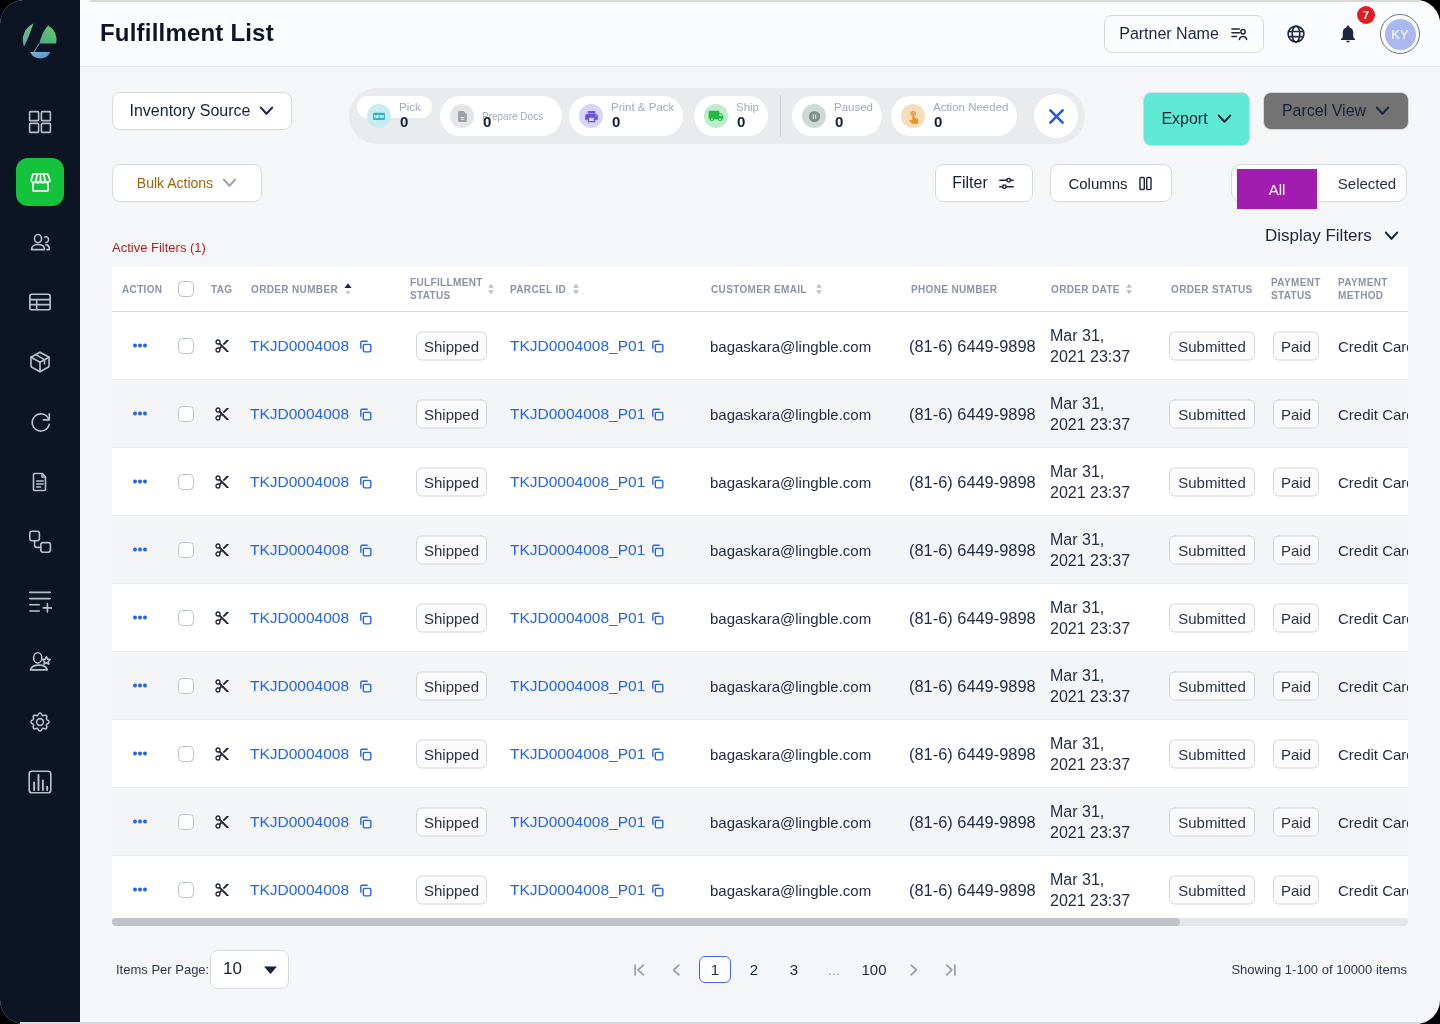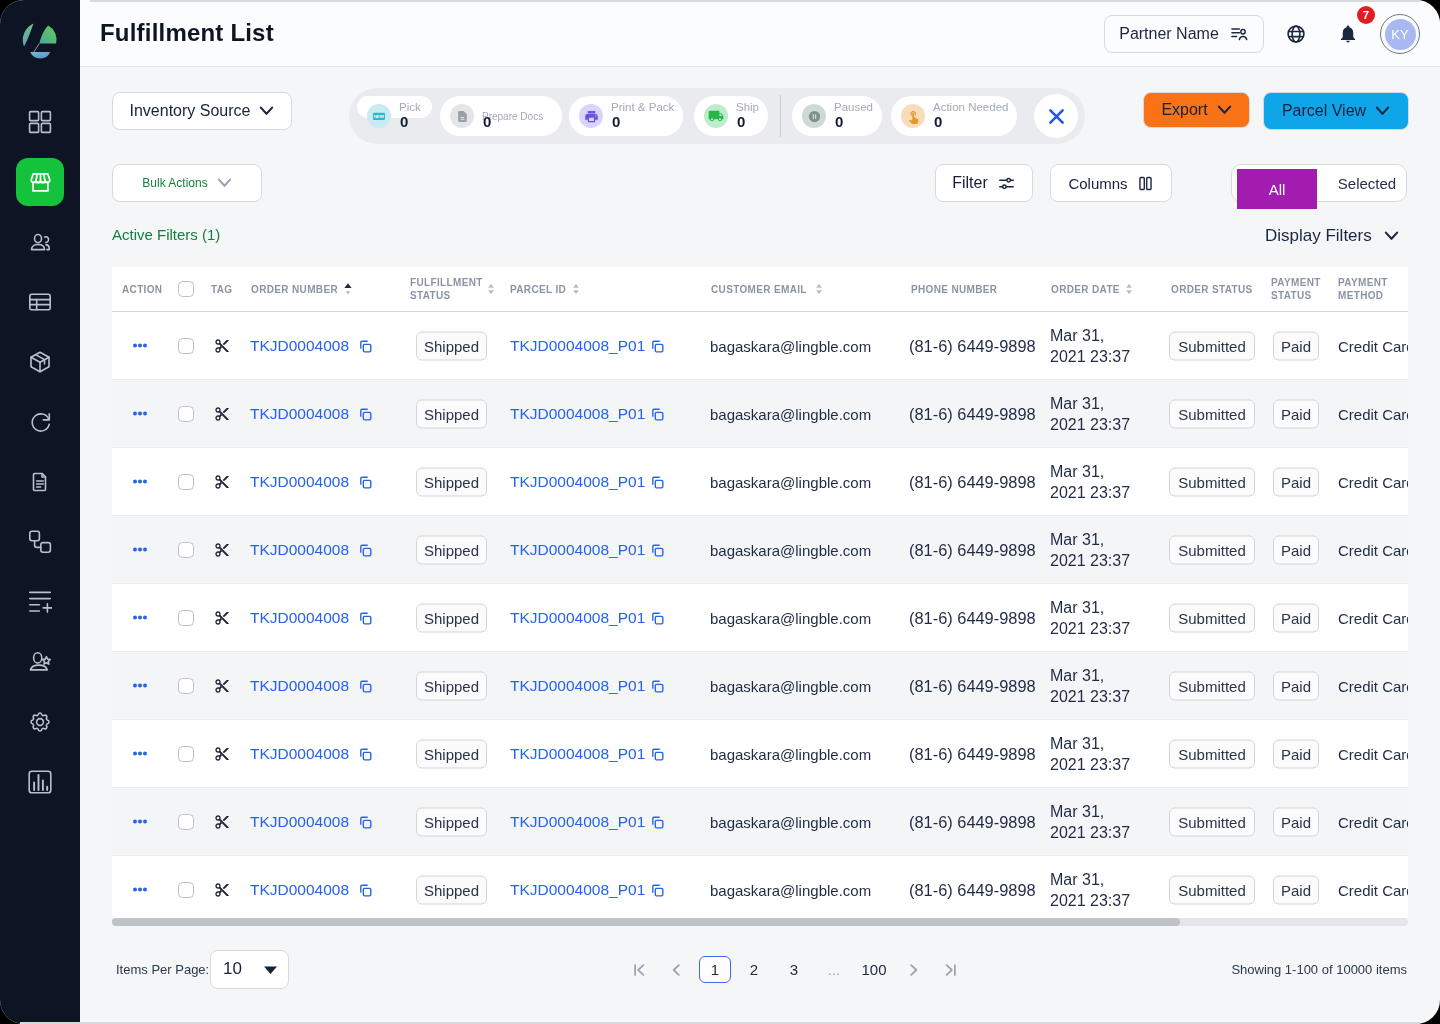--- a/index.html
+++ b/index.html
@@ -209,35 +209,35 @@
 <div style="position:absolute;left:42px;top:5px;font-size:11.5px;color:#a2aab8;white-space:nowrap">Action Needed</div>
 <div style="position:absolute;left:43px;top:17px;font-size:15px;font-weight:bold;color:#131d30">0</div>
 </div>
 <div style="position:absolute;left:431px;top:7px;width:1px;height:42px;background:#c9cdd4"></div>
 <div style="position:absolute;left:685px;top:6px;width:44px;height:44px;border-radius:50%;background:#fff;display:flex;align-items:center;justify-content:center">
         <svg width="21" height="21" viewBox="0 0 24 24" style="fill:none;stroke:#2356e8;stroke-width:3;stroke-linecap:round">
           <path d="M5 5l14 14M19 5L5 19"></path>
         </svg>
       </div>
 </div>
-<div style="position:absolute;left:1143px;top:92px;width:107px;height:36px;background:#f97316;border:1px solid #d6d9df;border-radius:8px;display:flex;align-items:center;justify-content:center;gap:9px;box-sizing:border-box">
+<div style="position:absolute;left:1143px;top:92px;width:107px;height:54px;background:#5eead4;border:1px solid #d6d9df;border-radius:8px;display:flex;align-items:center;justify-content:center;gap:9px;box-sizing:border-box">
       <span style="font-size:16px;color:#16213a">Export</span>
       <svg width="15" height="10" viewBox="0 0 16 11" style="fill:none;stroke:#1c2740;stroke-width:2.3;stroke-linecap:round;stroke-linejoin:round">
         <path d="M1.8 1.8 8 8.6 14.2 1.8"></path>
       </svg>
     </div>
-<div style="position:absolute;left:1263px;top:92px;width:146px;height:38px;background:#0ea5e9;border:1px solid #d6d9df;border-radius:8px;display:flex;align-items:center;justify-content:center;gap:9px;box-sizing:border-box">
+<div style="position:absolute;left:1263px;top:92px;width:146px;height:38px;background:#737373;border:1px solid #d6d9df;border-radius:8px;display:flex;align-items:center;justify-content:center;gap:9px;box-sizing:border-box">
       <span style="font-size:16px;color:#16213a">Parcel View</span>
       <svg width="15" height="10" viewBox="0 0 16 11" style="fill:none;stroke:#1c2740;stroke-width:2.3;stroke-linecap:round;stroke-linejoin:round">
         <path d="M1.8 1.8 8 8.6 14.2 1.8"></path>
       </svg>
     </div>
 
 <div style="position:absolute;left:112px;top:164px;width:150px;height:38px;background:#fff;border:1px solid #d6d9df;border-radius:8px;display:flex;align-items:center;justify-content:center;gap:9px;box-sizing:border-box">
-      <span style="font-size:12px;color:#15803d">Bulk Actions</span>
+      <span style="font-size:14px;color:#a16207">Bulk Actions</span>
       <svg width="15" height="10" viewBox="0 0 16 11" style="fill:none;stroke:#9aa3b2;stroke-width:2.3;stroke-linecap:round;stroke-linejoin:round">
         <path d="M1.8 1.8 8 8.6 14.2 1.8"></path>
       </svg>
     </div>
 <div style="position:absolute;left:935px;top:164px;width:98px;height:38px;background:#fff;border:1px solid #d6d9df;border-radius:8px;display:flex;align-items:center;justify-content:center;gap:9px;box-sizing:border-box">
       <span style="font-size:16px;color:#16213a">Filter</span>
       <svg width="19" height="19" viewBox="0 0 24 24" style="fill:none;stroke:#1c2740;stroke-width:1.9;stroke-linecap:round">
         <path d="M3.5 8h17M3.5 16h17"></path>
         <circle cx="14.7" cy="8" r="2.2" fill="#fff"></circle>
         <circle cx="9.3" cy="16" r="2.2" fill="#fff"></circle>
@@ -248,21 +248,21 @@
       <svg width="17" height="17" viewBox="0 0 24 24" style="fill:none;stroke:#1c2740;stroke-width:2">
         <rect x="4.2" y="3.5" width="6.1" height="17" rx="1.6"></rect>
         <rect x="13.7" y="3.5" width="6.1" height="17" rx="1.6"></rect>
       </svg>
     </div>
 <div style="position:absolute;left:1231px;top:164px;width:176px;height:38px;background:#fff;border:1px solid #d6d9df;border-radius:10px;box-sizing:border-box">
 <div style="position:absolute;left:5px;top:4px;width:80px;height:40px;background:#a21caf;border-radius:0;color:#fff;font-size:15px;display:flex;align-items:center;justify-content:center">All</div>
 <div style="position:absolute;left:96px;top:0;width:78px;height:36px;color:#25304a;font-size:15px;display:flex;align-items:center;justify-content:center">Selected</div>
 </div>
 
-<div style="position:absolute;left:112px;top:226px;font-size:15px;color:#15803d">Active Filters (1)</div>
+<div style="position:absolute;left:112px;top:240px;font-size:13px;color:#b91c1c">Active Filters (1)</div>
 <div style="position:absolute;left:1265px;top:226px;font-size:17px;color:#1b2742;display:flex;align-items:center;gap:12px">Display Filters <svg width="15" height="10" viewBox="0 0 16 11" style="fill:none;stroke:#1c2740;stroke-width:2.3;stroke-linecap:round;stroke-linejoin:round">
         <path d="M1.8 1.8 8 8.6 14.2 1.8"></path>
       </svg></div>
 
 <div style="position:absolute;left:112px;top:267px;width:1296px;height:651px;overflow:hidden;background:#fff">
 <div style="position:absolute;left:0;top:0;width:1296px;height:45px;border-bottom:1px solid #d3d7dd;box-sizing:border-box;font-size:10px;font-weight:bold;color:#8b94a4;letter-spacing:.35px">
         <div style="position:absolute;left:10px;top:50%;transform:translateY(-50%);white-space:nowrap">ACTION</div>
         <div class="cb" style="position:absolute;left:66px;top:14px"></div>
         <div style="position:absolute;left:99px;top:50%;transform:translateY(-50%);white-space:nowrap">TAG</div>
         <div style="position:absolute;left:139px;top:50%;transform:translateY(-50%);white-space:nowrap">ORDER NUMBER</div>

